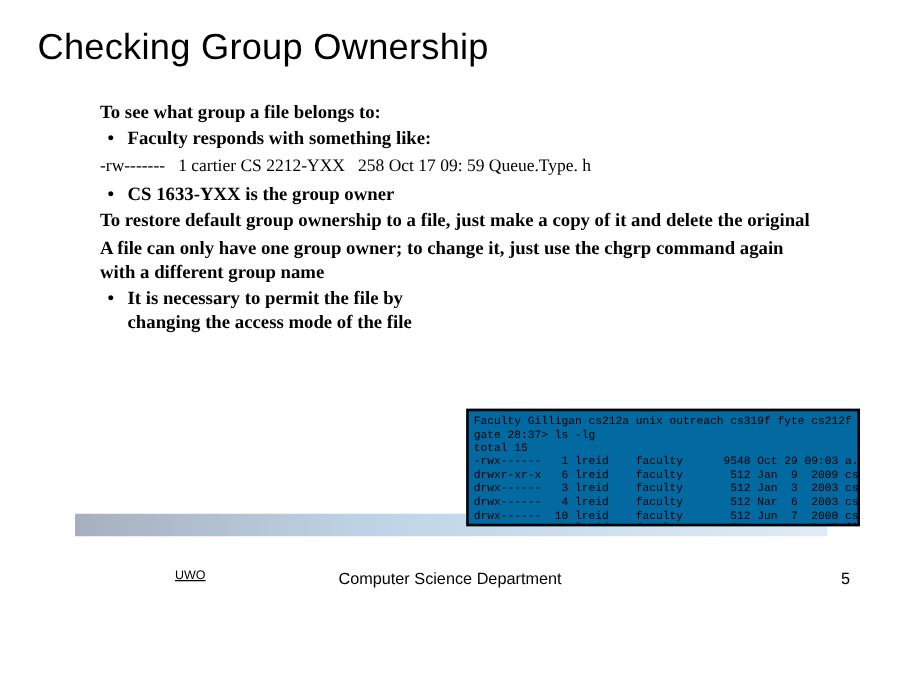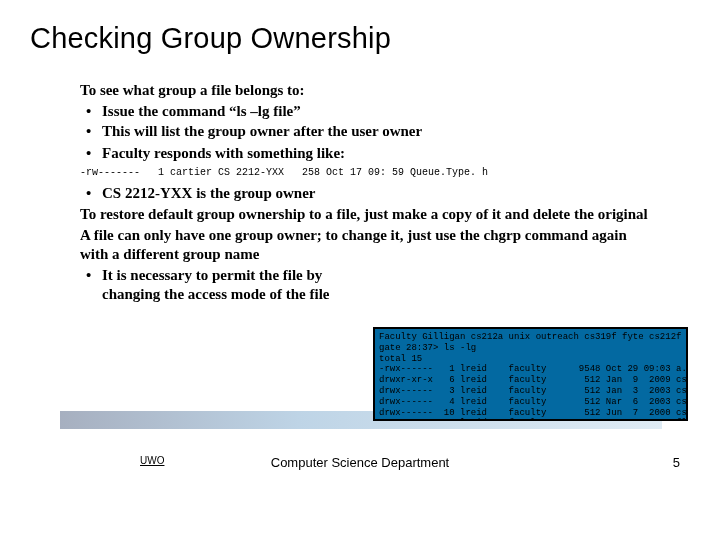--- a/index.html
+++ b/index.html
@@ -4,47 +4,43 @@
 <style>
   body { margin:0; font-family: "Times New Roman", Times, serif; background:#fff; color:#000; }
   .slide { width:720px; height:485px; box-sizing:border-box; padding:22px 30px 0 30px; position:relative; }
   h1 { font-family: Arial, Helvetica, sans-serif; font-weight:400; font-size:29px; margin:0 0 26px 0; letter-spacing:0.2px; }
   .content { margin-left:50px; margin-right:40px; font-size:15px; line-height:1.28; }
   .content p { margin:0 0 2px 0; }
   .content ul { margin:2px 0 2px 0; padding-left:22px; }
   .content li { margin:1px 0; list-style:none; position:relative; }
   .content li::before { content:"•"; position:absolute; left:-16px; }
   .bold { font-weight:bold; }
-  .mono { font-family:Liberation Mono, monospace; font-size:10px; white-space:pre; margin:4px 0 4px 0; }
+  .mono { font-family:Liberation Serif, serif; font-size:14px; white-space:pre; margin:4px 0 4px 0; }
   .last-bullet { width:240px; }
   .term-box { position:absolute; right:32px; bottom:64px; width:315px; height:94px; border:2px solid #000; background:#0369a1; font-family:"Courier New", monospace; font-size:9px; line-height:1.2; padding:3px 4px; white-space:pre; overflow:hidden; box-sizing:border-box; }
   .footer-band { position:absolute; left:60px; right:58px; bottom:56px; height:18px; background:linear-gradient(90deg,#3a4e72 0%, #6fa0c8 40%, #b8d4e8 100%); opacity:0.45; }
   .footer { position:absolute; bottom:30px; left:0; right:0; font-family:Arial, sans-serif; font-size:13px; }
   .footer .uwo { position:absolute; left:140px; font-size:10px;text-decoration:underline; }
   .footer .dept { position:absolute; left:0; right:0; text-align:center; }
   .footer .page { position:absolute; right:40px; }
 </style>
 </head>
 <body>
 
 <div class="slide">
   <h1>Checking Group Ownership</h1>
 
   <div class="content">
     <p class="bold">To see what group a file belongs to:</p>
     <ul>
-      <li class="bold">Issue the command “ls –lg file”</li>
-      <li class="bold">This will list the group owner after the user owner</li>
-    </ul>
-    <ul>
       <li class="bold">Faculty responds with something like:</li>
     </ul>
     <div class="mono">-rw-------   1 cartier CS 2212-YXX   258 Oct 17 09: 59 Queue.Type. h</div>
     <ul>
-      <li class="bold">CS 2212-YXX is the group owner</li>
+      <li class="bold">CS 1633-YXX is the group owner</li>
     </ul>
     <p class="bold">To restore default group ownership to a file, just make a copy of it and delete the original</p>
     <p class="bold">A file can only have one group owner; to change it, just use the chgrp command again with a different group name</p>
     <ul>
       <li class="bold last-bullet">It is necessary to permit the file by changing the access mode of the file</li>
     </ul>
   </div>
 
   <div class="footer-band"></div>
 

